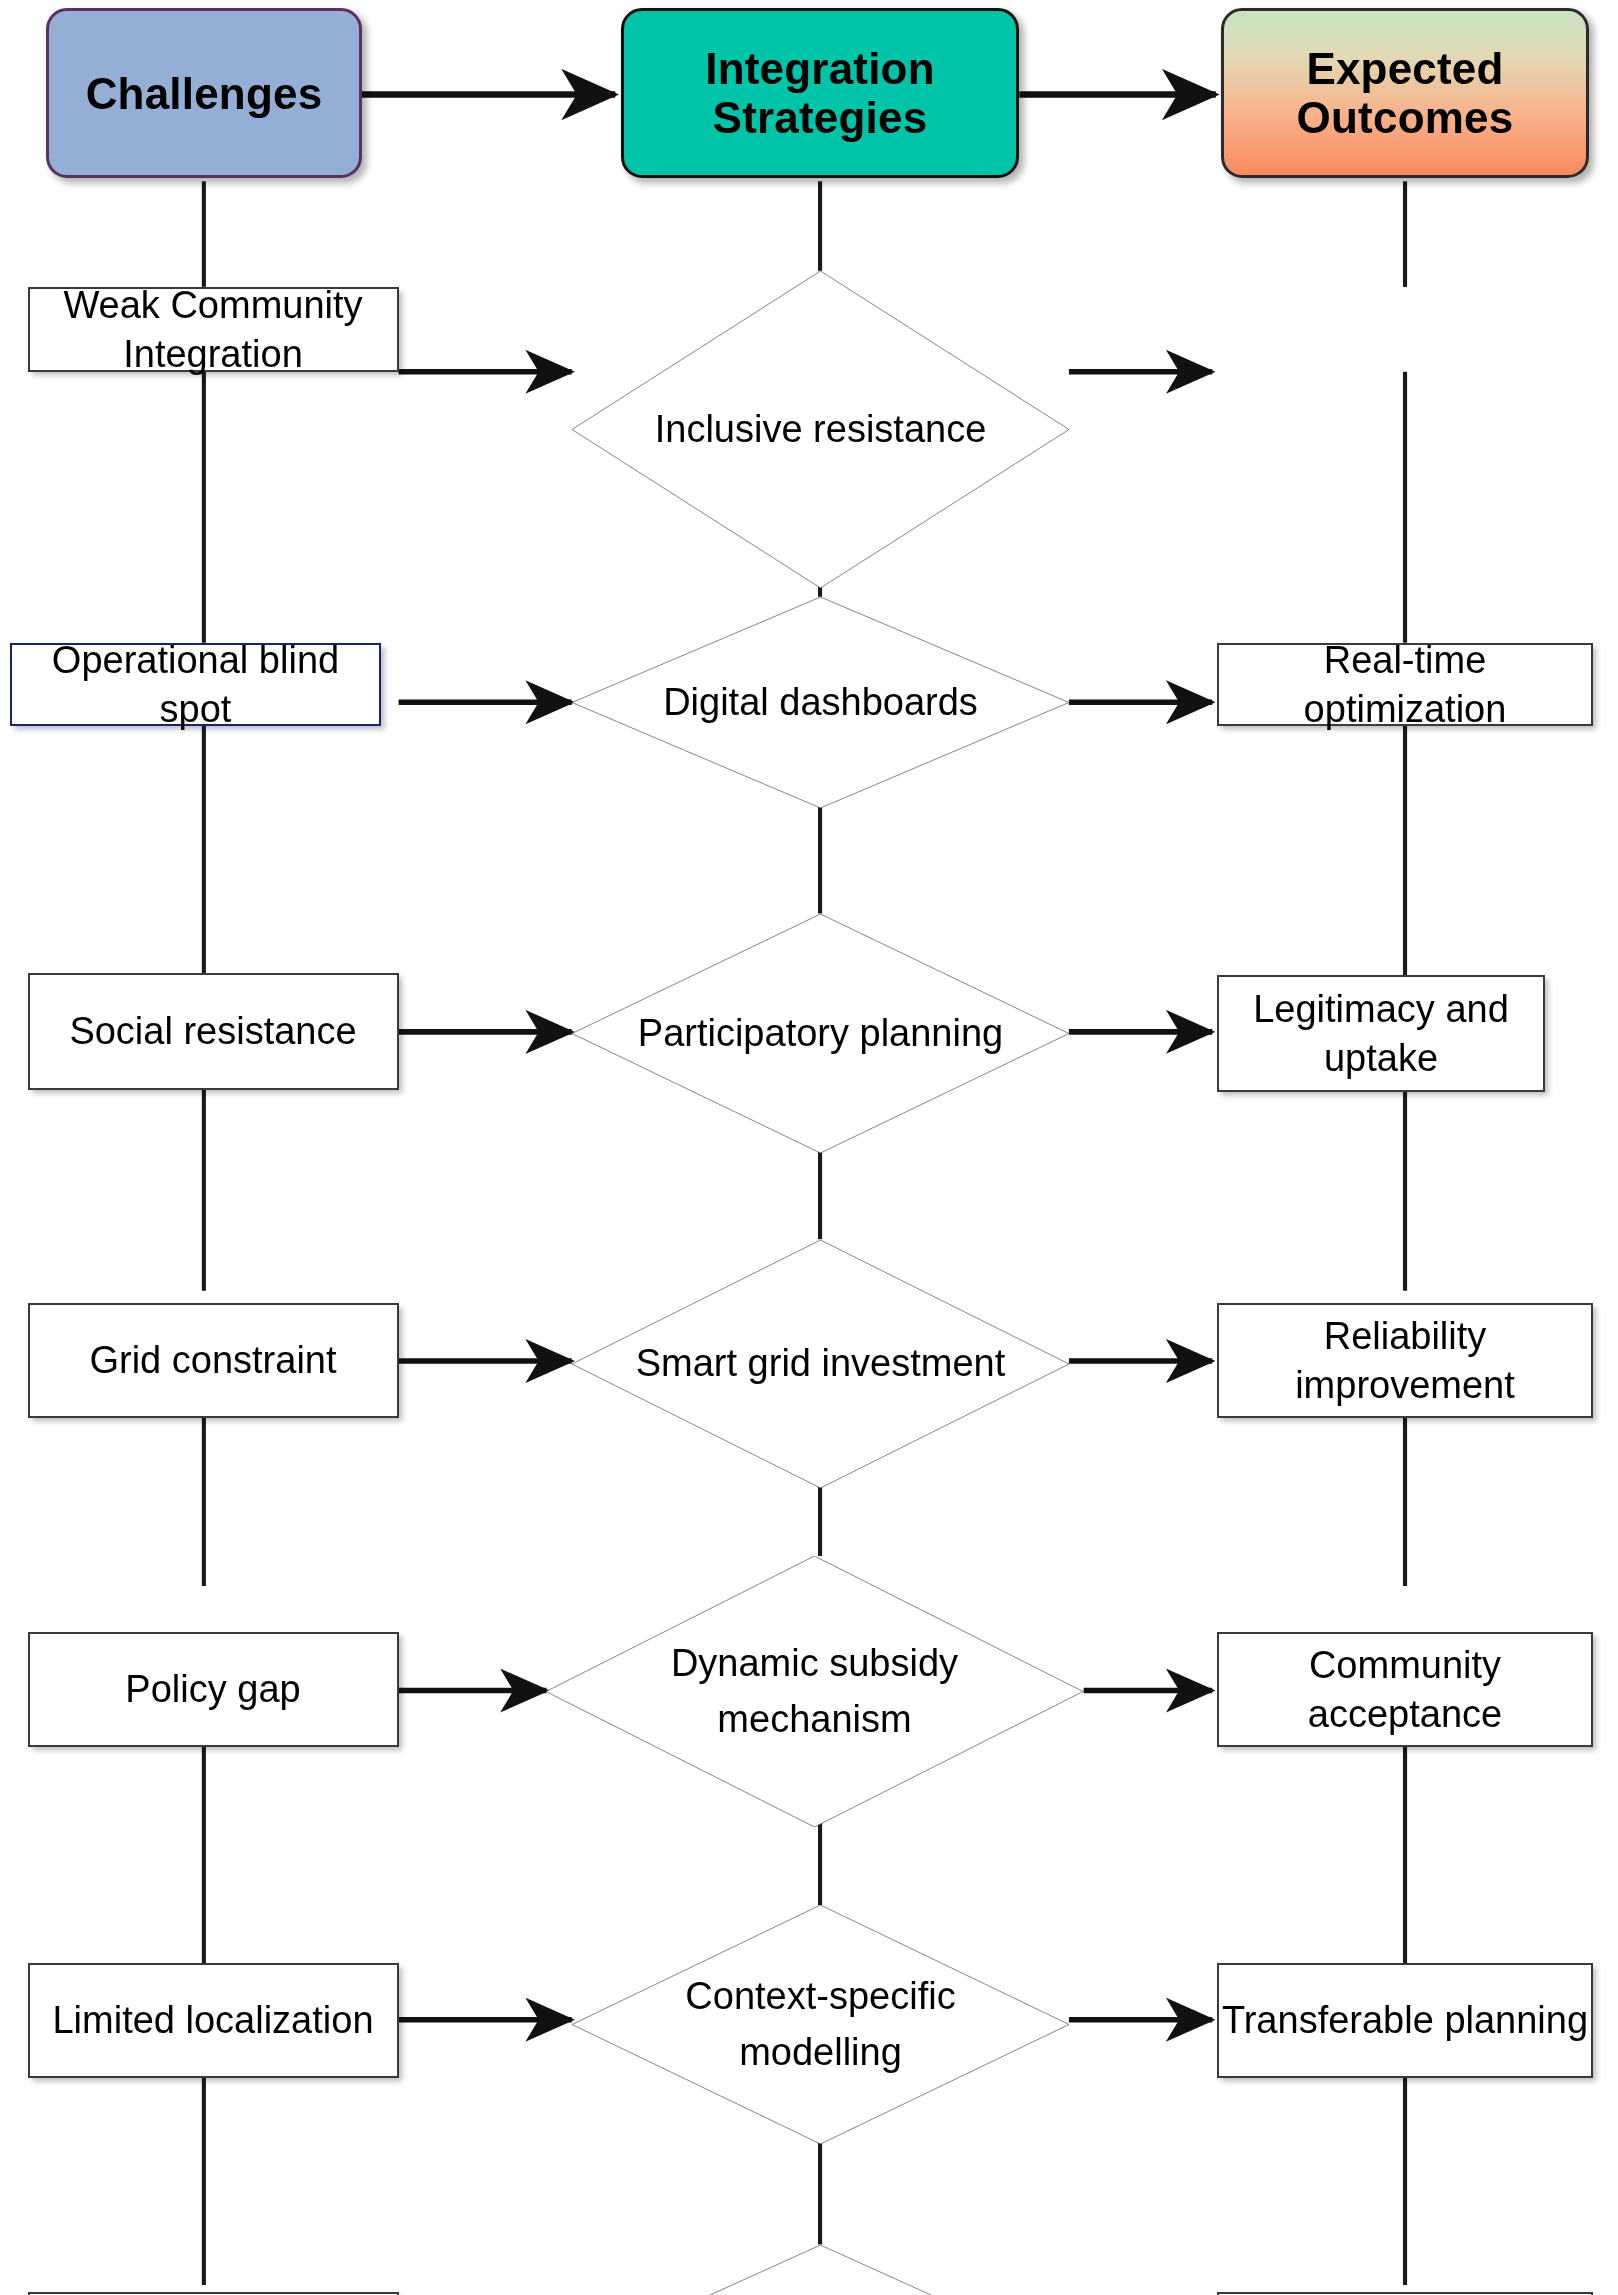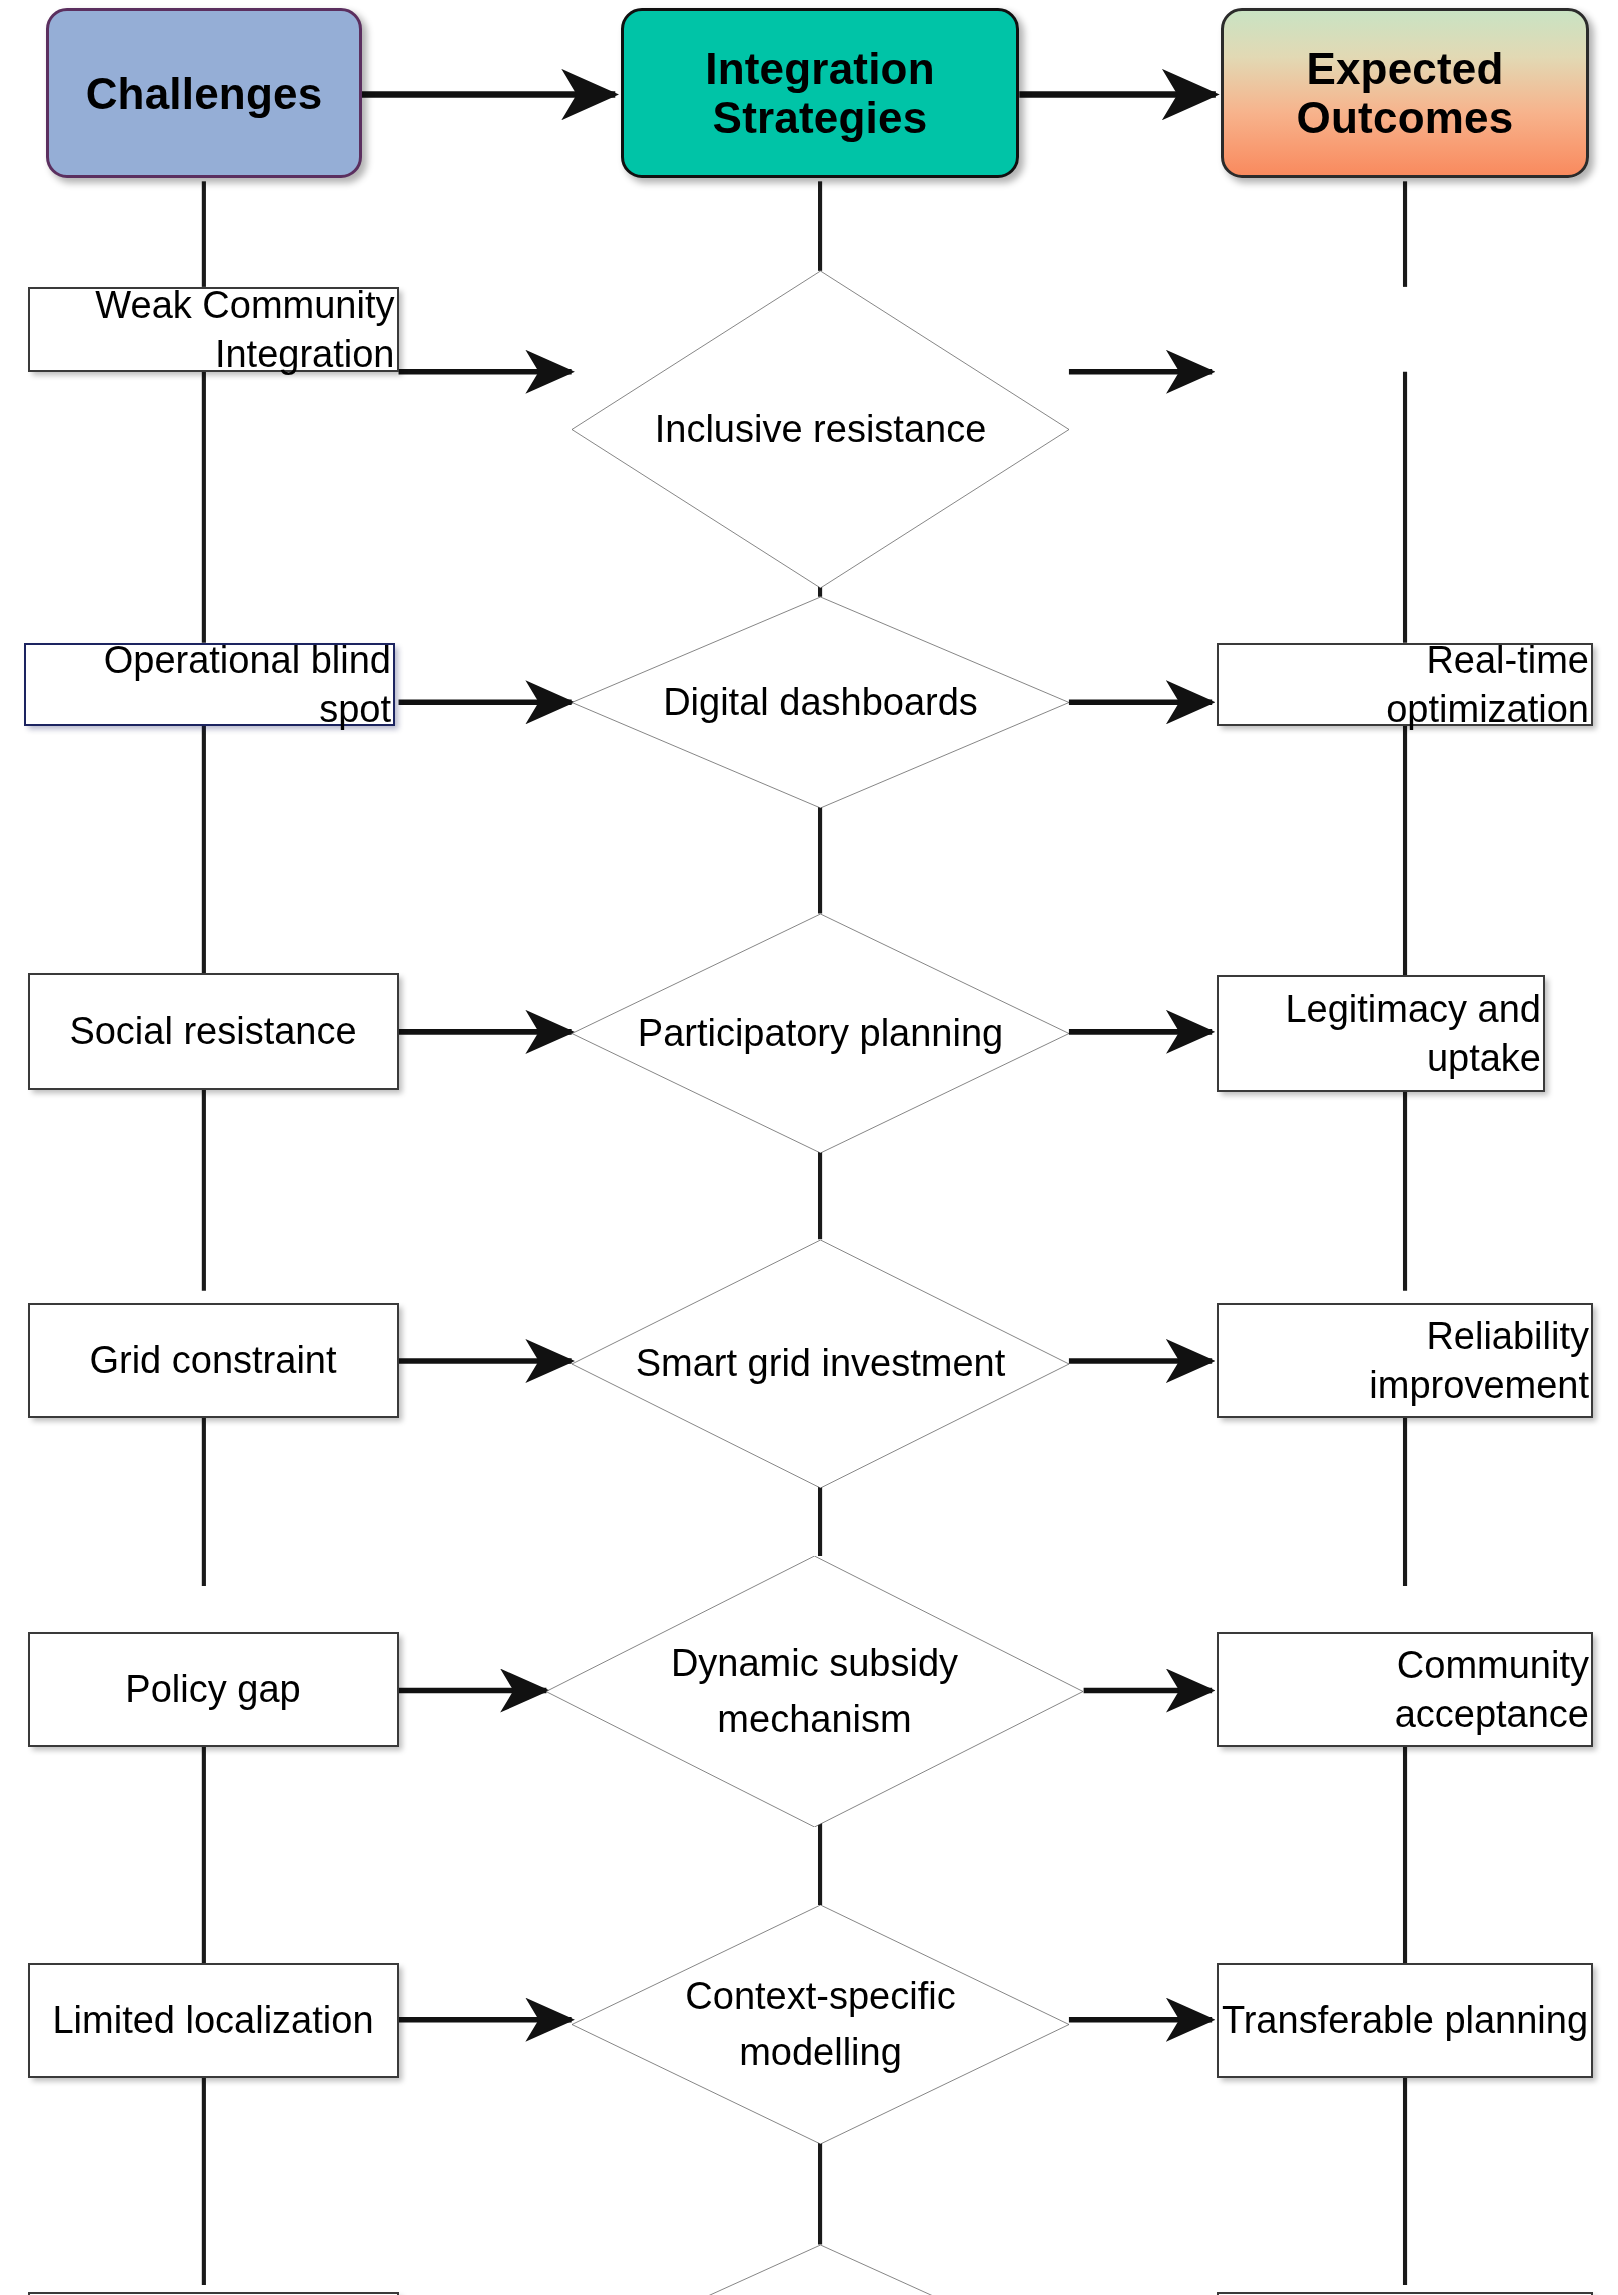--- a/index.html
+++ b/index.html
@@ -66,21 +66,21 @@
     border: 2.8px solid #3A3A3A;
     box-sizing: border-box;
     font-size: 38px;
     line-height: 1.28;
     box-shadow: 3.7px 3.7px 5.5px rgba(0,0,0,0.26);
   }
   .node-rect.accent-blue {
     border-color: #1C2460;
     box-shadow: 3.7px 3.7px 5.5px rgba(20,28,90,0.30);
   }
-  .node-rect .node-text { padding: 0 2px; text-align: right; }
+  .node-rect .node-text { padding: 0 2px; }
   
   .node-diamond {
     position: absolute;
     display: flex;
     align-items: center;
     justify-content: center;
     text-align: center;
     font-size: 38px;
     line-height: 1.45;
     pointer-events: none;
@@ -201,21 +201,21 @@
   </div>
   <div class="node-diamond" style="left:572px; top:271px; width:497px; height:317px;">
     <span class="diamond-shape">
       <svg viewBox="0 0 100 100" preserveAspectRatio="none">
         <polygon points="50,0 100,50 50,100 0,50" fill="#ffffff" stroke="#3A3A3A" stroke-width="0.62" vector-effect="non-scaling-stroke"></polygon>
       </svg>
     </span>
     <span class="diamond-text">Inclusive resistance</span>
   </div>
 
-  <div class="node-rect accent-blue" style="left:24px; top:643px; width:371px; height:83px;">
+  <div class="node-rect accent-blue" style="left:10px; top:643px; width:371px; height:83px;">
     <span class="node-text">Operational blind spot</span>
   </div>
   <div class="node-diamond" style="left:572px; top:597px; width:497px; height:211px;">
     <span class="diamond-shape">
       <svg viewBox="0 0 100 100" preserveAspectRatio="none">
         <polygon points="50,0 100,50 50,100 0,50" fill="#ffffff" stroke="#3A3A3A" stroke-width="0.62" vector-effect="non-scaling-stroke"></polygon>
       </svg>
     </span>
     <span class="diamond-text">Digital dashboards</span>
   </div>

